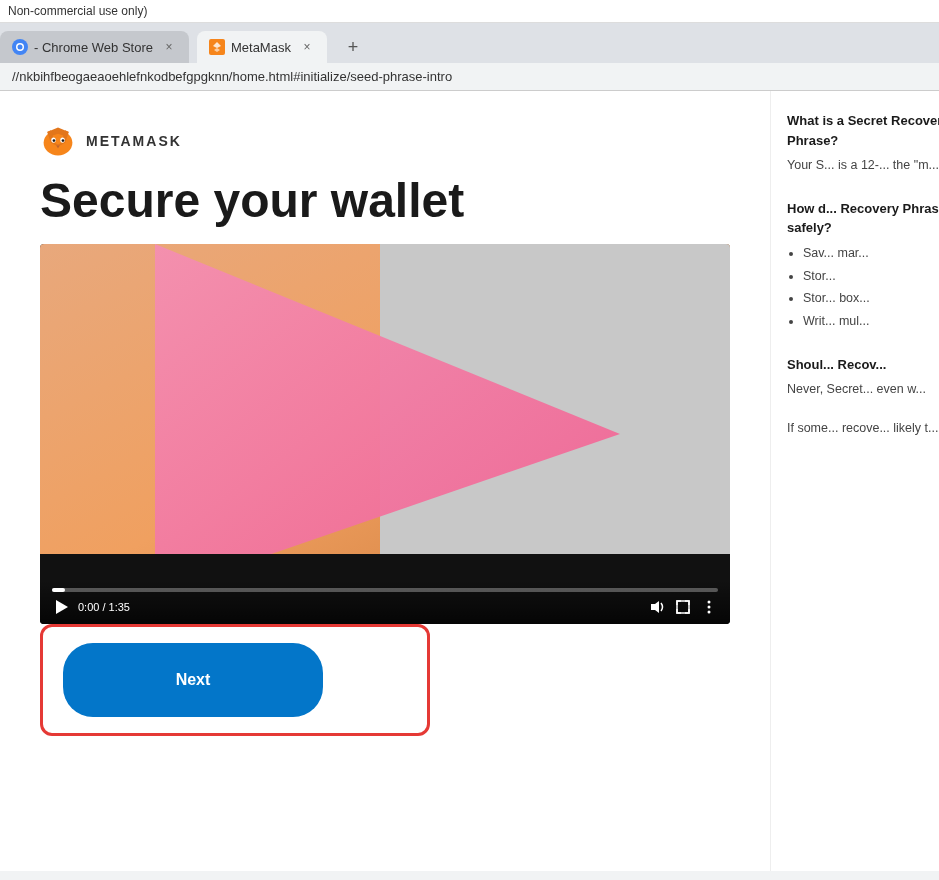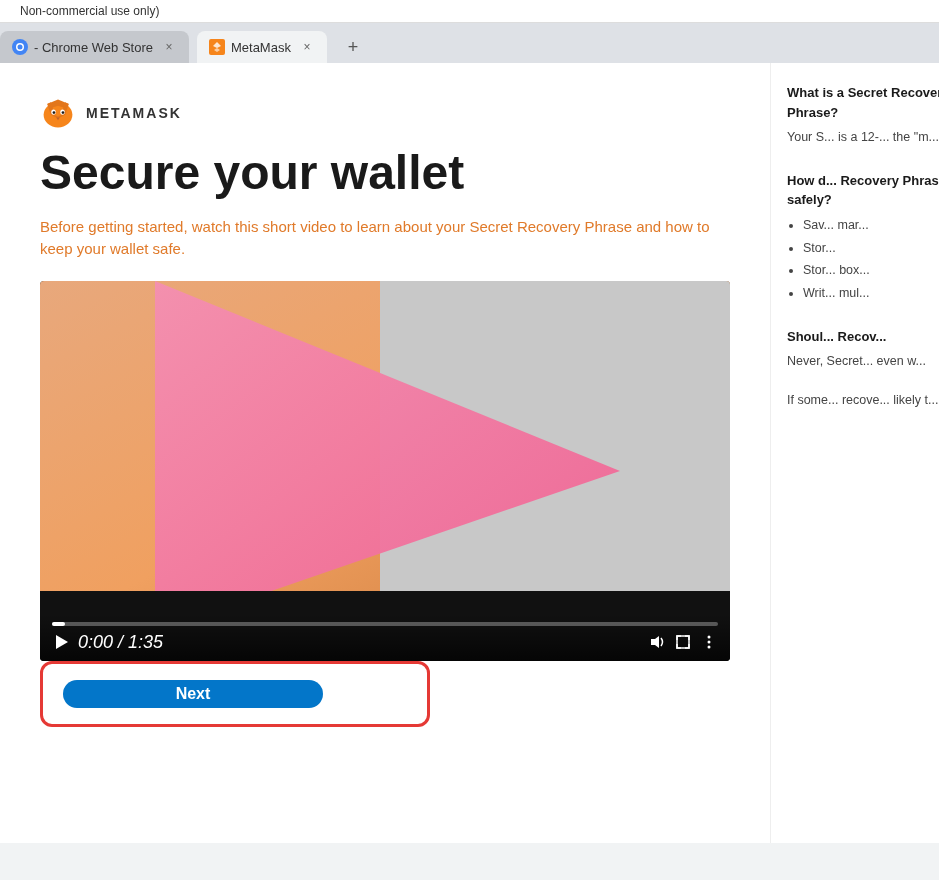--- a/index.html
+++ b/index.html
@@ -2,21 +2,21 @@
 <html><head>
   <meta charset="utf-8">
   <style>
     * { margin: 0; padding: 0; box-sizing: border-box; }
     body { font-family: -apple-system, BlinkMacSystemFont, 'Segoe UI', Arial, sans-serif; background: #f1f3f4; width: 939px; min-height: 880px; overflow-x: hidden; }
 
     
     .non-commercial-banner {
       background: #fff;
       border-bottom: 1px solid #ddd;
-      padding: 4px 20px;
+      padding: 4px 8px;
       font-size: 12px;
       color: #333;
     }
 
     
     .browser-chrome {
       background: #dee1e6;
       padding: 0;
     }
 
@@ -209,22 +209,21 @@
     .control-btn {
       color: #fff;
       cursor: pointer;
       display: flex;
       align-items: center;
       justify-content: center;
     }
 
     .time-display {
       color: #fff;
-      font-size: 18px;
-      font-style: italic;
+      font-size: 11px;
     }
 
     .controls-right {
       display: flex;
       align-items: center;
       gap: 8px;
     }
 
     
     .next-button-area {
@@ -234,21 +233,21 @@
       margin-top: 0;
       width: 390px;
       background: #fff;
     }
 
     .next-button {
       background: #0376c9;
       color: #fff;
       border: none;
       border-radius: 30px;
-      padding: 5px 40px;
+      padding: 28px 40px;
       font-size: 16px;
       font-weight: 600;
       cursor: pointer;
       width: 260px;
       display: block;
     }
 
     
     .right-sidebar {
       width: 240px;
@@ -313,20 +312,23 @@
 
       <svg class="tab-icon" viewBox="0 0 16 16">
         <rect width="16" height="16" rx="2" fill="#f6851b"></rect>
         <polygon points="8,3 12,7 8,9 4,7" fill="#fff" opacity="0.8"></polygon>
         <polygon points="8,9 11,11 8,13 5,11" fill="#fff" opacity="0.6"></polygon>
       </svg>
       <span class="tab-label">MetaMask</span>
       <span class="tab-close">×</span>
     </div>
     <div class="tab-new">+</div>
+  </div>
+  <div class="address-bar">
+    <span>//nkbihfbeogaeaoehlefnkodbefgpgknn/home.html#initialize/seed-phrase-intro</span>
   </div>
 </div>
 
 <div class="page-content">
   <div class="main-content">
 
     <div class="metamask-logo">
 
       <svg class="fox-icon" viewBox="0 0 40 40" xmlns="http://www.w3.org/2000/svg">
         <ellipse cx="20" cy="22" rx="16" ry="14" fill="#f6851b"></ellipse>
@@ -338,21 +340,20 @@
         <circle cx="25.5" cy="19.5" r="1.5" fill="#1a1a1a"></circle>
         <polygon points="18,25 20,28 22,25" fill="#c0632c"></polygon>
         <polygon points="8,10 14,14 12,8" fill="#e4761b"></polygon>
         <polygon points="32,10 26,14 28,8" fill="#e4761b"></polygon>
       </svg>
       <span class="metamask-wordmark">METAMASK</span>
     </div>
 
     <h1 class="page-title">Secure your wallet</h1>
 
-    <p class="description-text">Before getting started, watch this short video to learn about your Secret Recovery Phrase and how to keep your wallet safe.</p>
 
     <div class="video-container">
 
       <svg class="video-bg" viewBox="0 0 690 380" xmlns="http://www.w3.org/2000/svg">
 
         <defs>
           <linearGradient id="leftGrad" x1="0" y1="0" x2="1" y2="1">
             <stop offset="0%" stop-color="#e8a87c"></stop>
             <stop offset="50%" stop-color="#f0a060"></stop>
             <stop offset="100%" stop-color="#cc7a3a"></stop>

